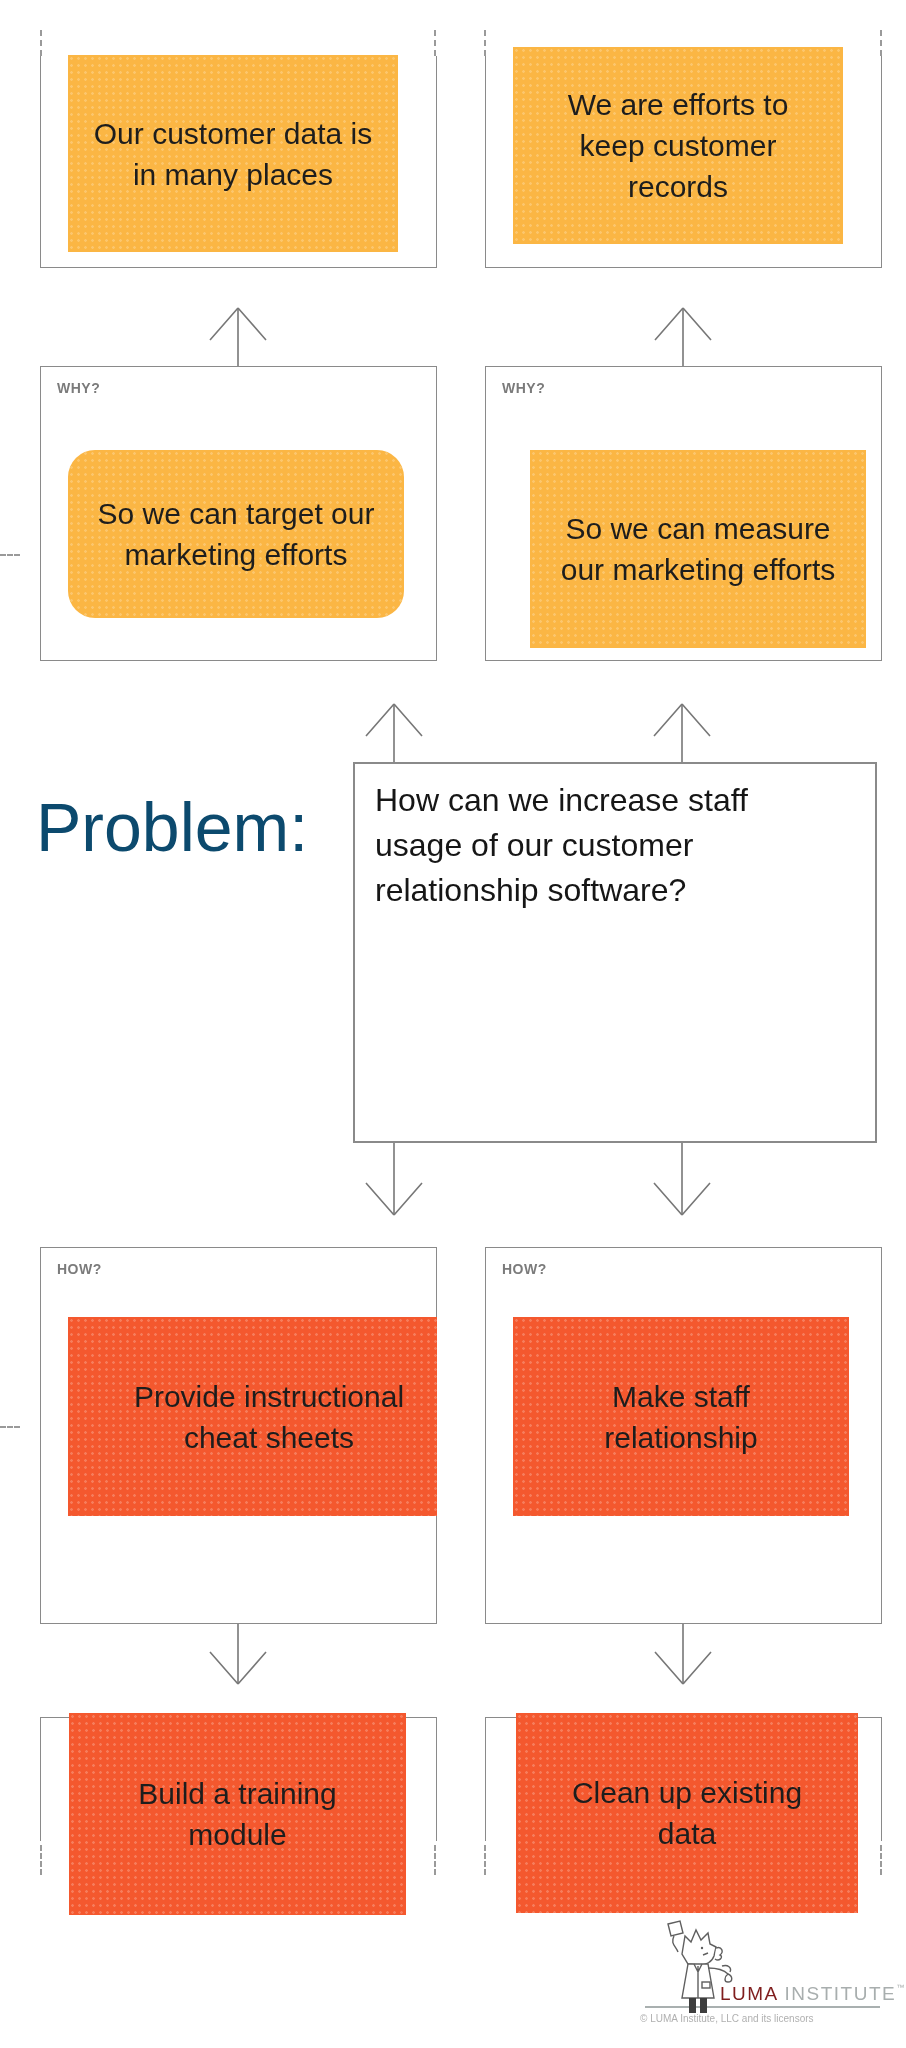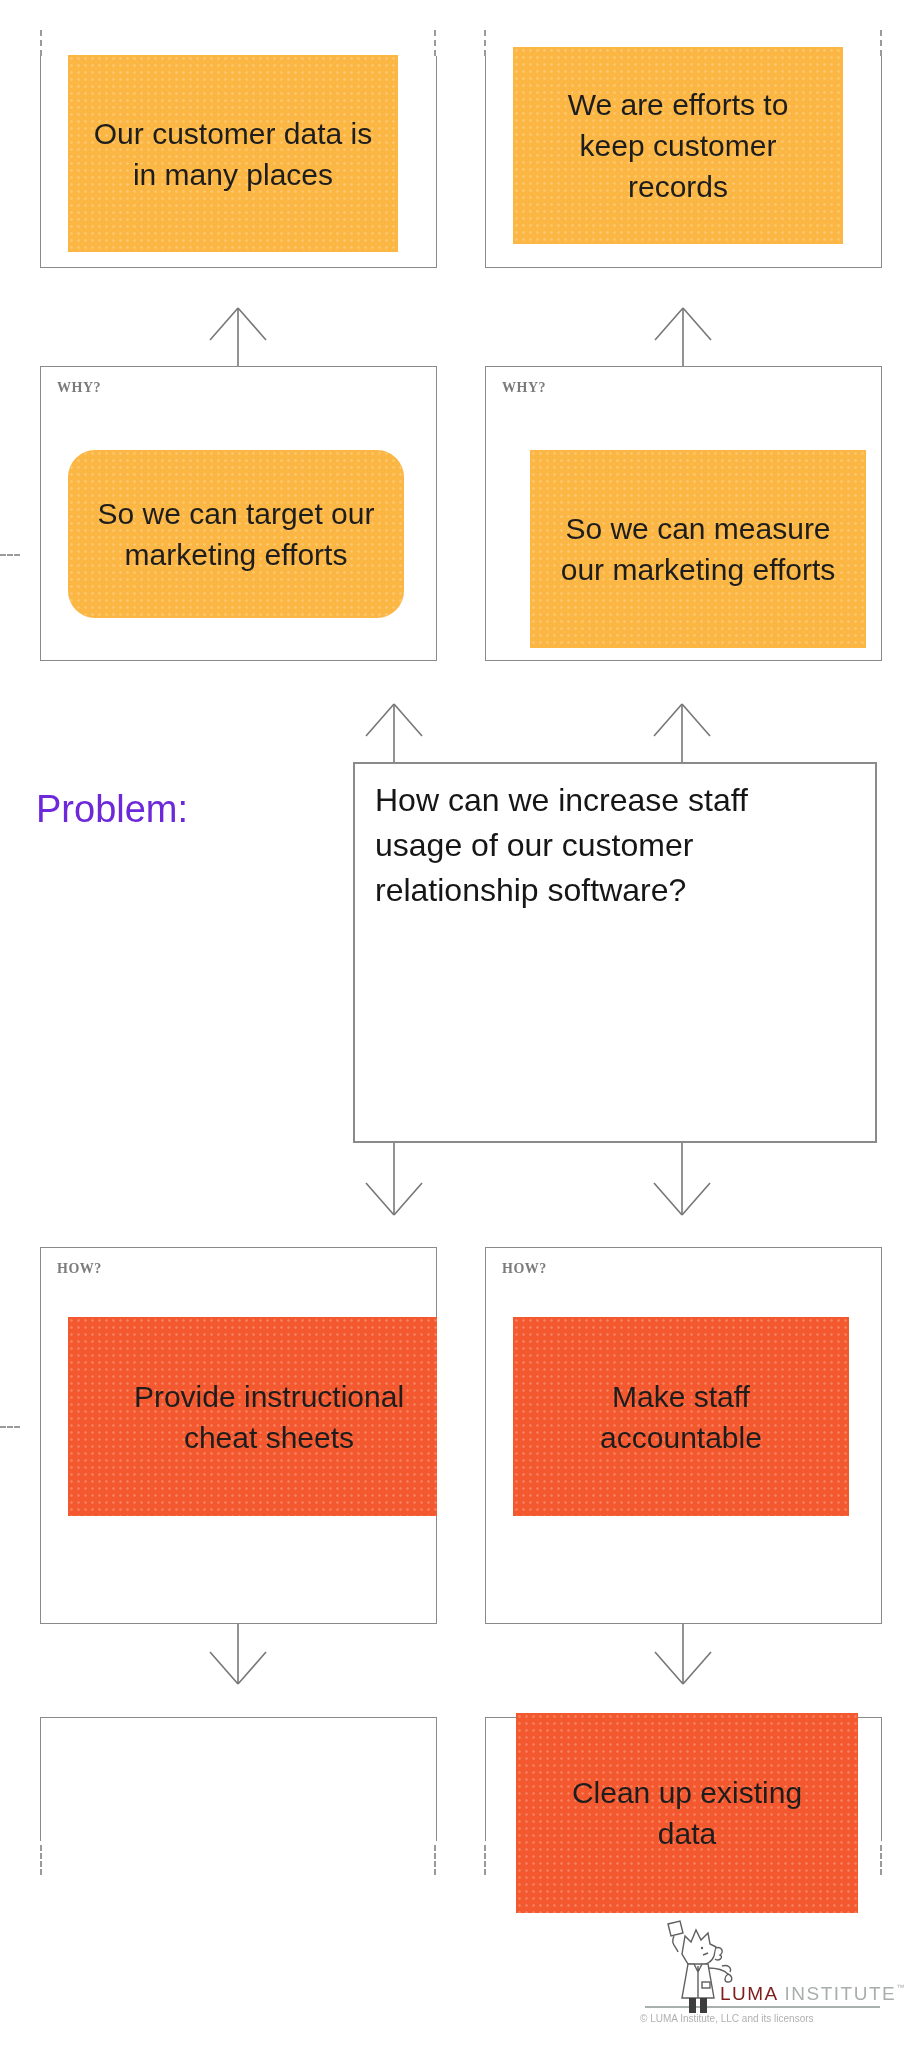--- a/index.html
+++ b/index.html
@@ -5,36 +5,36 @@
   html,body{margin:0;padding:0;background:#fff;}
   #canvas{
     position:relative;width:906px;height:2048px;background:#ffffff;overflow:hidden;
     font-family:"Liberation Sans","DejaVu Sans",sans-serif;
   }
   .frame{position:absolute;box-sizing:border-box;border:1.5px solid #8a8a8a;background:transparent;}
   .frame.no-top{border-top:none;}
   .frame.no-bottom{border-bottom:none;}
   .qlabel{
     position:absolute;left:16px;top:13px;font-size:14px;font-weight:bold;
-    color:#7b7b7b;letter-spacing:0.5px;font-family:Liberation Serif, serif;
+    color:#7b7b7b;letter-spacing:0.5px;
   }
   .sticky{
     position:absolute;display:flex;align-items:center;justify-content:center;
     text-align:center;white-space:pre-line;color:#1d1d1d;font-size:30px;line-height:41px;
     background-image:radial-gradient(rgba(255,255,255,0.22) 1px, rgba(0,0,0,0) 1.6px);
     background-size:7px 7px;
   }
   .sticky.why{background-color:#FBB644;}
   .sticky.how{background-color:#F4582E;}
   .arrow{position:absolute;}
   .arrow svg{display:block;}
   .arrow path{stroke:#777777;stroke-width:1.6;fill:none;}
   .vdash{position:absolute;width:0;border-left:2px dashed #9a9a9a;}
   .hdash{position:absolute;height:0;border-top:2px dashed #9a9a9a;}
-  #problem-label{position:absolute;left:36px;top:788px;font-size:38px;color:#6d28d9;}
+  #problem-label{position:absolute;left:36px;top:788px;font-size:68px;color:#0c4a6e;}
   #problem-box{
     position:absolute;left:353px;top:762px;width:524px;height:381px;box-sizing:border-box;
     border:2px solid #8a8a8a;padding:14px 20px;font-size:32px;line-height:45px;
     color:#161616;white-space:pre-line;background:#fff;
   }
   #footer-line{position:absolute;left:645px;top:2006px;width:235px;border-top:2px solid #a9b0b0;}
   #mascot{position:absolute;left:658px;top:1920px;z-index:3;}
   #mascot path, #mascot rect.lw{stroke:#5f5f5f;stroke-width:1.4;}
   #wordmark{position:absolute;left:720px;top:1983px;font-size:19px;letter-spacing:1.5px;white-space:nowrap;z-index:2;}
   #wordmark .brand1{color:#7f1d1d;}
@@ -121,21 +121,21 @@
   </div>
 
   <div class="frame" style="left:40px;top:1247px;width:397px;height:377px;">
     <div class="qlabel">HOW?</div>
     <div class="sticky how" style="left:27px;top:69px;width:336px;height:199px;padding-left:33px;">Provide instructional
 cheat sheets</div>
   </div>
   <div class="frame" style="left:485px;top:1247px;width:397px;height:377px;">
     <div class="qlabel">HOW?</div>
     <div class="sticky how" style="left:27px;top:69px;width:336px;height:199px;">Make staff
-accountable</div>
+relationship</div>
   </div>
   <div class="hdash" style="left:0px;top:1426px;width:20px;"></div>
 
   <div class="arrow" style="left:208px;top:1624px;">
     <svg width="60" height="62" viewBox="0 0 60 62">
         <path d="M30 0 V60"></path>
         <path d="M2 28 L30 60 M58 28 L30 60"></path>
       </svg>
   </div>
   <div class="arrow" style="left:653px;top:1624px;">
@@ -146,20 +146,22 @@
   </div>
 
   <div class="frame no-bottom" style="left:40px;top:1717px;width:397px;height:124px;"></div>
   <div class="frame no-bottom" style="left:485px;top:1717px;width:397px;height:124px;"></div>
 
   <div class="vdash" style="left:40px;top:1845px;height:30px;"></div>
   <div class="vdash" style="left:434px;top:1845px;height:30px;"></div>
   <div class="vdash" style="left:484px;top:1845px;height:30px;"></div>
   <div class="vdash" style="left:880px;top:1845px;height:30px;"></div>
 
+  <div class="sticky how" style="left:69px;top:1713px;width:337px;height:202px;z-index:2;">Build a training
+module</div>
   <div class="sticky how" style="left:516px;top:1713px;width:342px;height:200px;z-index:2;">Clean up existing
 data</div>
 
   <div id="footer-line"></div>
 
   <svg id="mascot" width="80" height="96" viewBox="0 0 80 96">
 
     <path d="M10 4 L22 1 L25 13 L13 16 Z" fill="#fff"></path>
     <path d="M16 16 C12 24 18 26 20 32" fill="none"></path>
 

